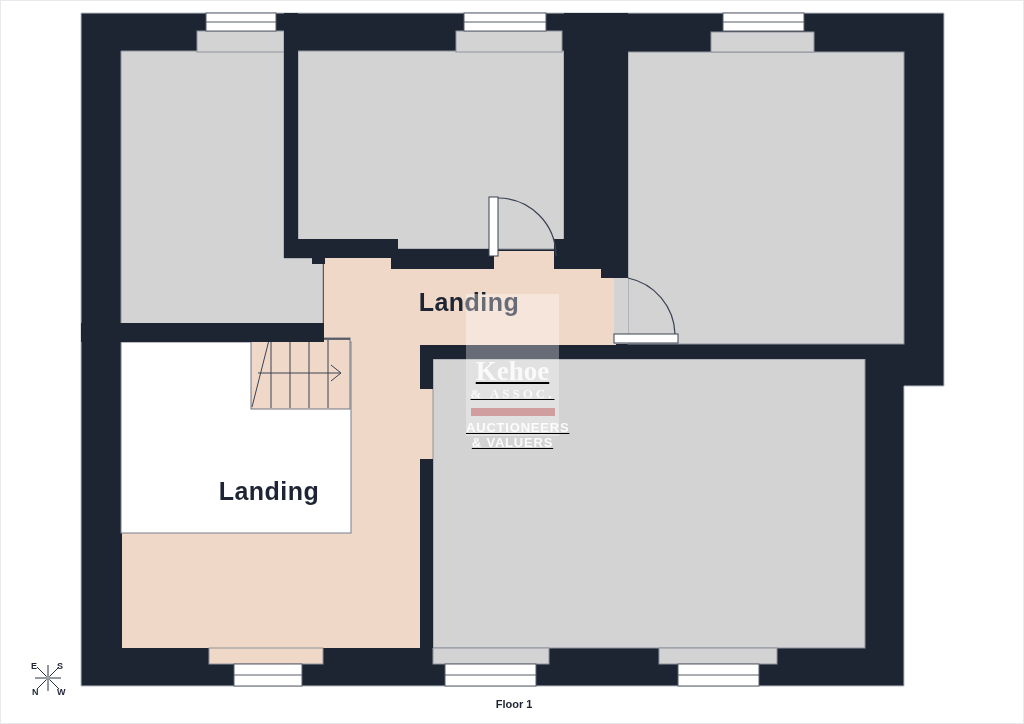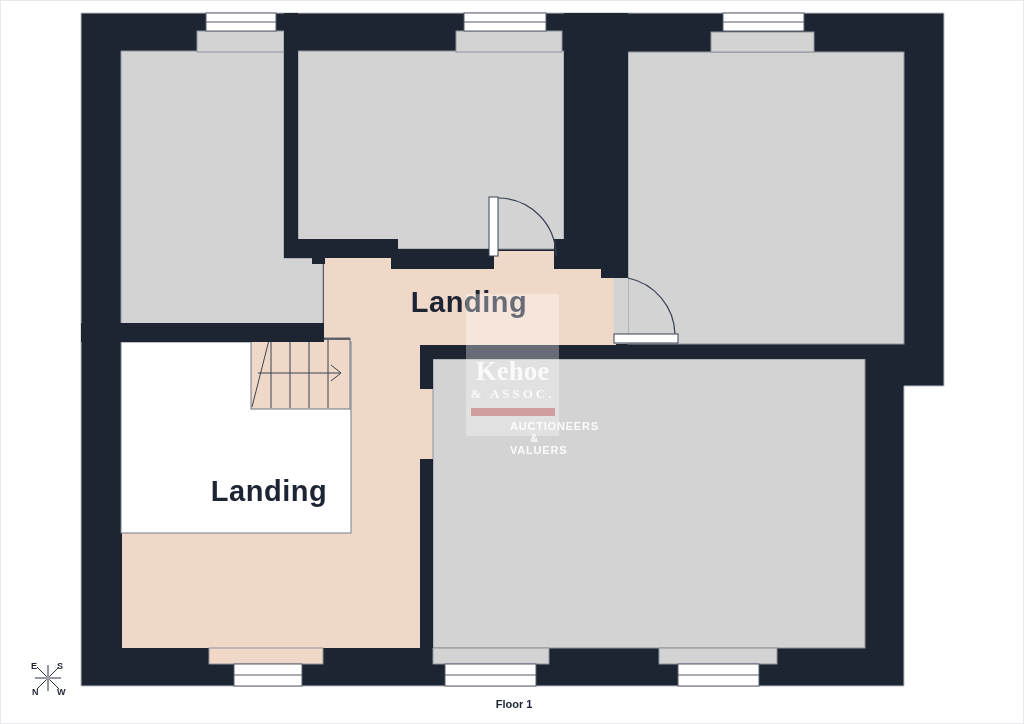--- a/index.html
+++ b/index.html
@@ -19,33 +19,33 @@
   .whiteroom{fill:var(--white-room);stroke:#777e8a;stroke-width:1;}
   .win{fill:#ffffff;stroke:#565d6b;stroke-width:1;}
   .thin{stroke:#565d6b;stroke-width:1;fill:none;}
   .stair{fill:var(--pink);stroke:#6f7480;stroke-width:1;}
   .stairline{stroke:#3a4252;stroke-width:1;fill:none;}
   .doorleaf{fill:#ffffff;stroke:#3a4252;stroke-width:1;}
   .doorarc{fill:none;stroke:#3a4252;stroke-width:1.2;}
   .compassline{stroke:#2a3242;stroke-width:1;fill:none;}
   .compass-letter{font:bold 9px "Liberation Sans",sans-serif;fill:var(--text);}
   .room-label{position:absolute;transform:translate(-50%,-50%);color:var(--text);
-    font-weight:bold;font-size:29px;letter-spacing:.5px;white-space:nowrap;}
+    font-weight:bold;font-size:25px;letter-spacing:.5px;white-space:nowrap;}
   .floor-label{position:absolute;transform:translate(-50%,-50%);color:var(--text);
     font-weight:bold;font-size:11px;}
   .logo{position:absolute;left:465px;top:293px;width:93px;height:142px;
     background:rgba(255,255,255,.33);text-align:center;box-sizing:border-box;
-    padding-top:64px;}
+    padding-top:64px;text-decoration:underline;}
   .logo-name{font-family:"Liberation Serif",serif;font-weight:bold;font-size:27px;
     line-height:26px;color:rgba(255,255,255,.82);}
   .logo-assoc{font-family:"Liberation Serif",serif;font-weight:bold;font-size:13px;
     letter-spacing:3px;color:rgba(255,255,255,.82);margin-top:2px;}
   .logo-bar{width:84px;height:8px;background:var(--logo-red);margin:6px auto 4px auto;}
-  .logo-tagline{font-size:11px;font-weight:bold;letter-spacing:.8px;
-    color:rgba(255,255,255,.9);margin-left:44px;}
+  .logo-tagline{font-size:13px;font-weight:bold;letter-spacing:.8px;
+    color:rgba(255,255,255,.9);}
 </style>
 </head>
 <body>
 
 <div class="canvas">
 
   <svg class="plan-svg" width="1022" height="722" viewBox="0 0 1022 722">
 
     <path class="wall" d="M80,12 H943 V385 H903 V685 H80 Z" stroke="var(--outer-border)" stroke-width="1"></path>
 

